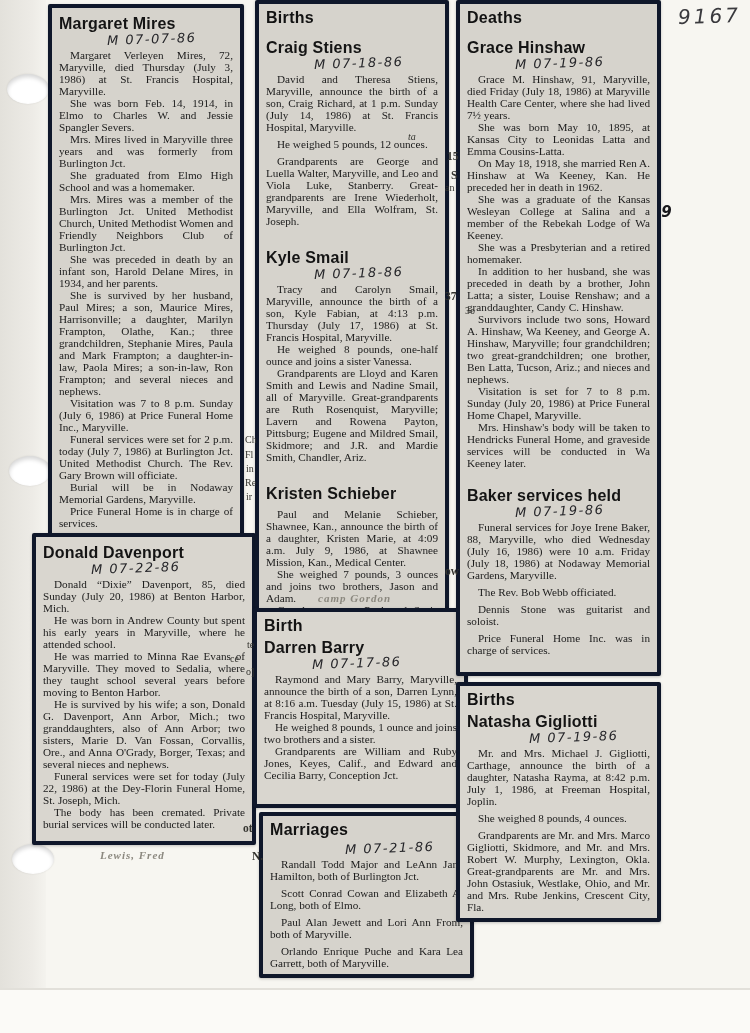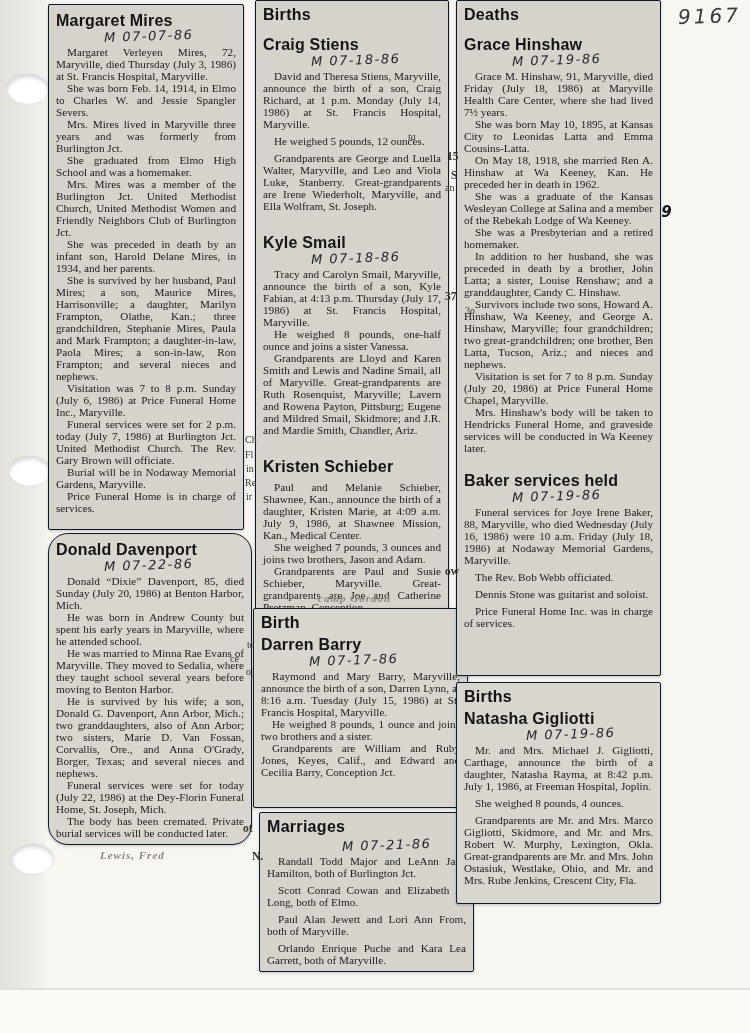--- a/index.html
+++ b/index.html
@@ -5,21 +5,21 @@
   html,body{margin:0;padding:0;background:#dcdcdc;}
   .page{position:relative;width:750px;height:1033px;background:#f7f6f1;overflow:hidden;
         font-family:"Liberation Serif",serif;color:#1b1b1b;}
   .binding{position:absolute;left:0;top:0;width:46px;height:100%;
            background:linear-gradient(90deg,#e3e1db 0%,#edebe6 70%,#f4f3ee 100%);}
   .hole{position:absolute;width:42px;height:30px;border-radius:50%;background:#ffffff;
         box-shadow:inset 0 3px 4px rgba(0,0,0,.16),0 0 2px rgba(0,0,0,.10);}
   .page-edge{position:absolute;left:0;top:988px;width:100%;height:2px;background:#e2e0da;}
   .page-bottom{position:absolute;left:0;top:990px;width:100%;height:43px;background:#fbfaf7;}
 
-  .clip{position:absolute;background:#d6d3cc;border:1px solid #0f172a;border-radius:2px;
+  .clip{position:absolute;background:#d6d3cc;border:4px solid #0f172a;border-radius:2px;
         box-shadow:0 1px 3px rgba(0,0,0,.22);padding:5px 7px;box-sizing:border-box;}
   .clip.alt{background:#d9d6cf;}
   .clip p{margin:0;font-size:11.2px;line-height:12px;text-align:justify;text-indent:11px;}
   .clip p.sp{margin-top:5px;}
   .section-head{font-family:"Liberation Sans",sans-serif;font-weight:700;font-size:16px;
         margin:0 0 4px 0;letter-spacing:.3px;color:#121212;}
   .headline{font-family:"Liberation Sans",sans-serif;font-weight:700;font-size:16px;
         margin:12px 0 1px 0;color:#141414;letter-spacing:.2px;}
   .headline.first{margin-top:2px;}
   .hw{font-family:"DejaVu Sans",sans-serif;font-style:italic;color:#26262a;}
@@ -55,36 +55,36 @@
     <p>She graduated from Elmo High School and was a homemaker.</p>
     <p>Mrs. Mires was a member of the Burlington Jct. United Methodist Church, United Methodist Women and Friendly Neighbors Club of Burlington Jct.</p>
     <p>She was preceded in death by an infant son, Harold Delane Mires, in 1934, and her parents.</p>
     <p>She is survived by her husband, Paul Mires; a son, Maurice Mires, Harrisonville; a daughter, Marilyn Frampton, Olathe, Kan.; three grandchildren, Stephanie Mires, Paula and Mark Frampton; a daughter-in-law, Paola Mires; a son-in-law, Ron Frampton; and several nieces and nephews.</p>
     <p>Visitation was 7 to 8 p.m. Sunday (July 6, 1986) at Price Funeral Home Inc., Maryville.</p>
     <p>Funeral services were set for 2 p.m. today (July 7, 1986) at Burlington Jct. United Methodist Church. The Rev. Gary Brown will officiate.</p>
     <p>Burial will be in Nodaway Memorial Gardens, Maryville.</p>
     <p>Price Funeral Home is in charge of services.</p>
   </article>
 
-  <article class="clip alt" style="left:48px;top:533px;width:204px;min-height:312px;border-radius:20px;">
+  <article class="clip alt" style="left:32px;top:533px;width:224px;min-height:312px;">
     <h2 class="headline first">Donald Davenport</h2>
     <div class="hw date-note">M 07-22-86</div>
     <p>Donald “Dixie” Davenport, 85, died Sunday (July 20, 1986) at Benton Harbor, Mich.</p>
     <p>He was born in Andrew County but spent his early years in Maryville, where he attended school.</p>
     <p>He was married to Minna Rae Evans of Maryville. They moved to Sedalia, where they taught school several years before moving to Benton Harbor.</p>
     <p>He is survived by his wife; a son, Donald G. Davenport, Ann Arbor, Mich.; two granddaughters, also of Ann Arbor; two sisters, Marie D. Van Fossan, Corvallis, Ore., and Anna O'Grady, Borger, Texas; and several nieces and nephews.</p>
     <p>Funeral services were set for today (July 22, 1986) at the Dey-Florin Funeral Home, St. Joseph, Mich.</p>
     <p>The body has been cremated. Private burial services will be conducted later.</p>
   </article>
 
   <article class="clip" style="left:255px;top:0px;width:194px;min-height:590px;">
     <h1 class="section-head">Births</h1>
     <h2 class="headline">Craig Stiens</h2>
     <div class="hw date-note">M 07-18-86</div>
-    <p>David and Theresa Stiens, Maryville, announce the birth of a son, Craig Richard, at 1 p.m. Monday (July 14, 1986) at St. Francis Hospital, Maryville.</p>
+    <p>David and Theresa Stiens, Maryville, announce the birth of a son, Craig Richard, at 1 p.m. Sunday (July 14, 1986) at St. Francis Hospital, Maryville.</p>
     <p class="sp">He weighed 5 pounds, 12 ounces.</p>
     <p class="sp">Grandparents are George and Luella Walter, Maryville, and Leo and Viola Luke, Stanberry. Great-grandparents are Irene Wiederholt, Maryville, and Ella Wolfram, St. Joseph.</p>
     <h2 class="headline" style="margin-top:22px;">Kyle Smail</h2>
     <div class="hw date-note">M 07-18-86</div>
     <p>Tracy and Carolyn Smail, Maryville, announce the birth of a son, Kyle Fabian, at 4:13 p.m. Thursday (July 17, 1986) at St. Francis Hospital, Maryville.</p>
     <p>He weighed 8 pounds, one-half ounce and joins a sister Vanessa.</p>
     <p>Grandparents are Lloyd and Karen Smith and Lewis and Nadine Smail, all of Maryville. Great-grandparents are Ruth Rosenquist, Maryville; Lavern and Rowena Payton, Pittsburg; Eugene and Mildred Smail, Skidmore; and J.R. and Mardie Smith, Chandler, Ariz.</p>
     <h2 class="headline" style="margin-top:22px;">Kristen Schieber</h2>
     <p class="sp">Paul and Melanie Schieber, Shawnee, Kan., announce the birth of a daughter, Kristen Marie, at 4:09 a.m. July 9, 1986, at Shawnee Mission, Kan., Medical Center.</p>
     <p>She weighed 7 pounds, 3 ounces and joins two brothers, Jason and Adam.</p>

